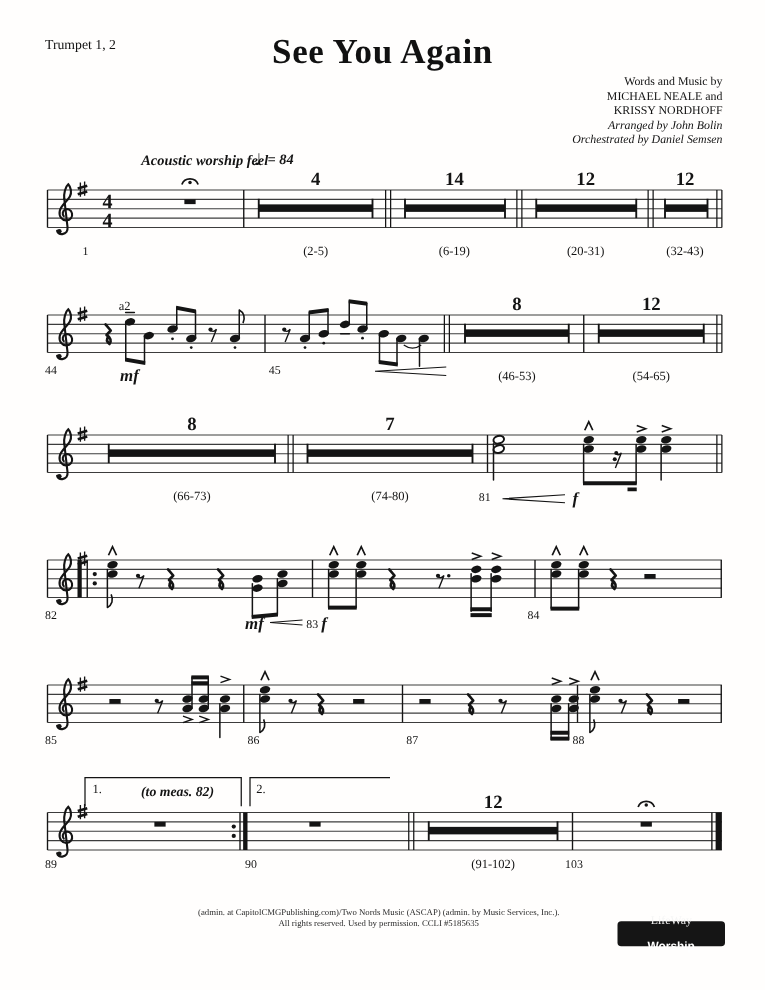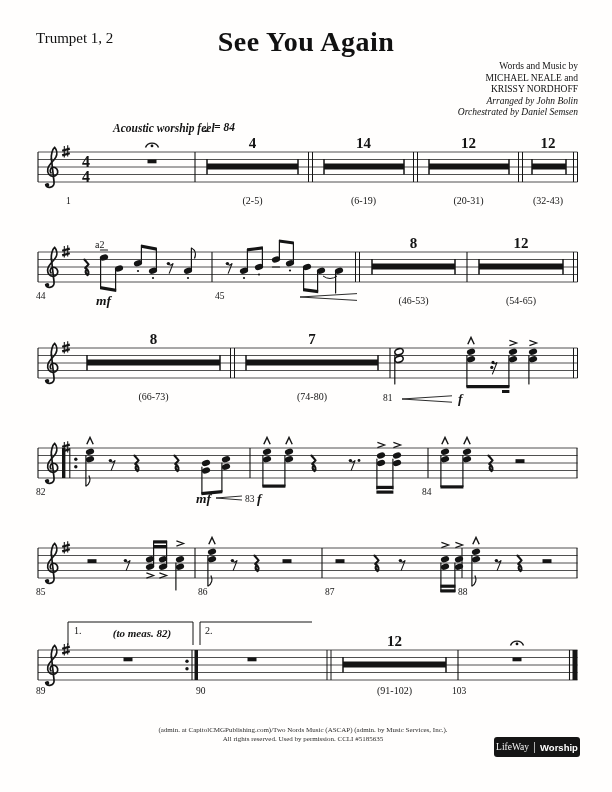--- a/index.html
+++ b/index.html
@@ -1,19 +1,19 @@
 <!DOCTYPE html>
 <html><head>
 <meta charset="utf-8">
 <style>
   html,body{margin:0;padding:0;background:#fff;}
   #sheet{position:relative;width:612px;height:792px;background:#fffefd;overflow:hidden;
          font-family:"Liberation Serif",serif;color:#111;}
   .abs{position:absolute;}
-  #instrument{left:36px;top:30px;font-size:15px;}
+  #instrument{left:36px;top:30px;font-size:11px;}
   #title{left:0;top:26px;width:612px;text-align:center;font-size:28px;font-weight:700;letter-spacing:.5px;}
   #credits{right:34px;top:61px;text-align:right;font-size:9.5px;line-height:11.6px;}
   #credits .it{font-style:italic;}
   #music{position:absolute;left:0;top:0;}
   
   .sl{stroke:#3c3c3c;stroke-width:.9;}
   .bl{stroke:#161616;stroke-width:1.1;}
   .bld{stroke:#161616;stroke-width:1;}
   .st{stroke:#141414;stroke-width:1.2;stroke-linecap:round;}
   .beam,.blk{fill:#141414;}
@@ -28,21 +28,21 @@
   .f-dyn{font:italic 700 13.5px "Liberation Serif",serif;}
   .f-tempo{font:italic 700 11.5px "Liberation Serif",serif;}
   .f-a2{font:10px "Liberation Serif",serif;}
   .f-ts{font:700 16px "Liberation Serif",serif;text-anchor:middle;}
   .f-volta{font:10px "Liberation Serif",serif;}
   .f-vdir{font:italic 700 11px "Liberation Serif",serif;text-anchor:middle;}
   .f-nglyph{font:13px "DejaVu Sans",sans-serif;}
   
   #copyright{left:133px;top:726px;width:340px;text-align:center;font-size:7px;line-height:9px;color:#2b2b2b;}
   #logo{left:494px;top:737px;width:86px;height:20px;background:#151515;border-radius:3px;
-        display:flex;align-items:center;justify-content:center;gap:5px;}
+        display:flex;align-items:center;justify-content:center;gap:5px;flex-direction:column;}
   #logo .lw{color:#f5f5f5;font-family:"Liberation Serif",serif;font-size:9.5px;}
   #logo .sep{width:1px;height:11px;background:rgba(255,255,255,.65);}
   #logo .wo{color:#fff;font-family:"Liberation Sans",sans-serif;font-weight:700;font-size:9.5px;text-align:center;}
 </style>
 </head>
 <body>
 
 <div id="sheet">
 
   <div class="abs" id="instrument">Trumpet 1, 2</div>

